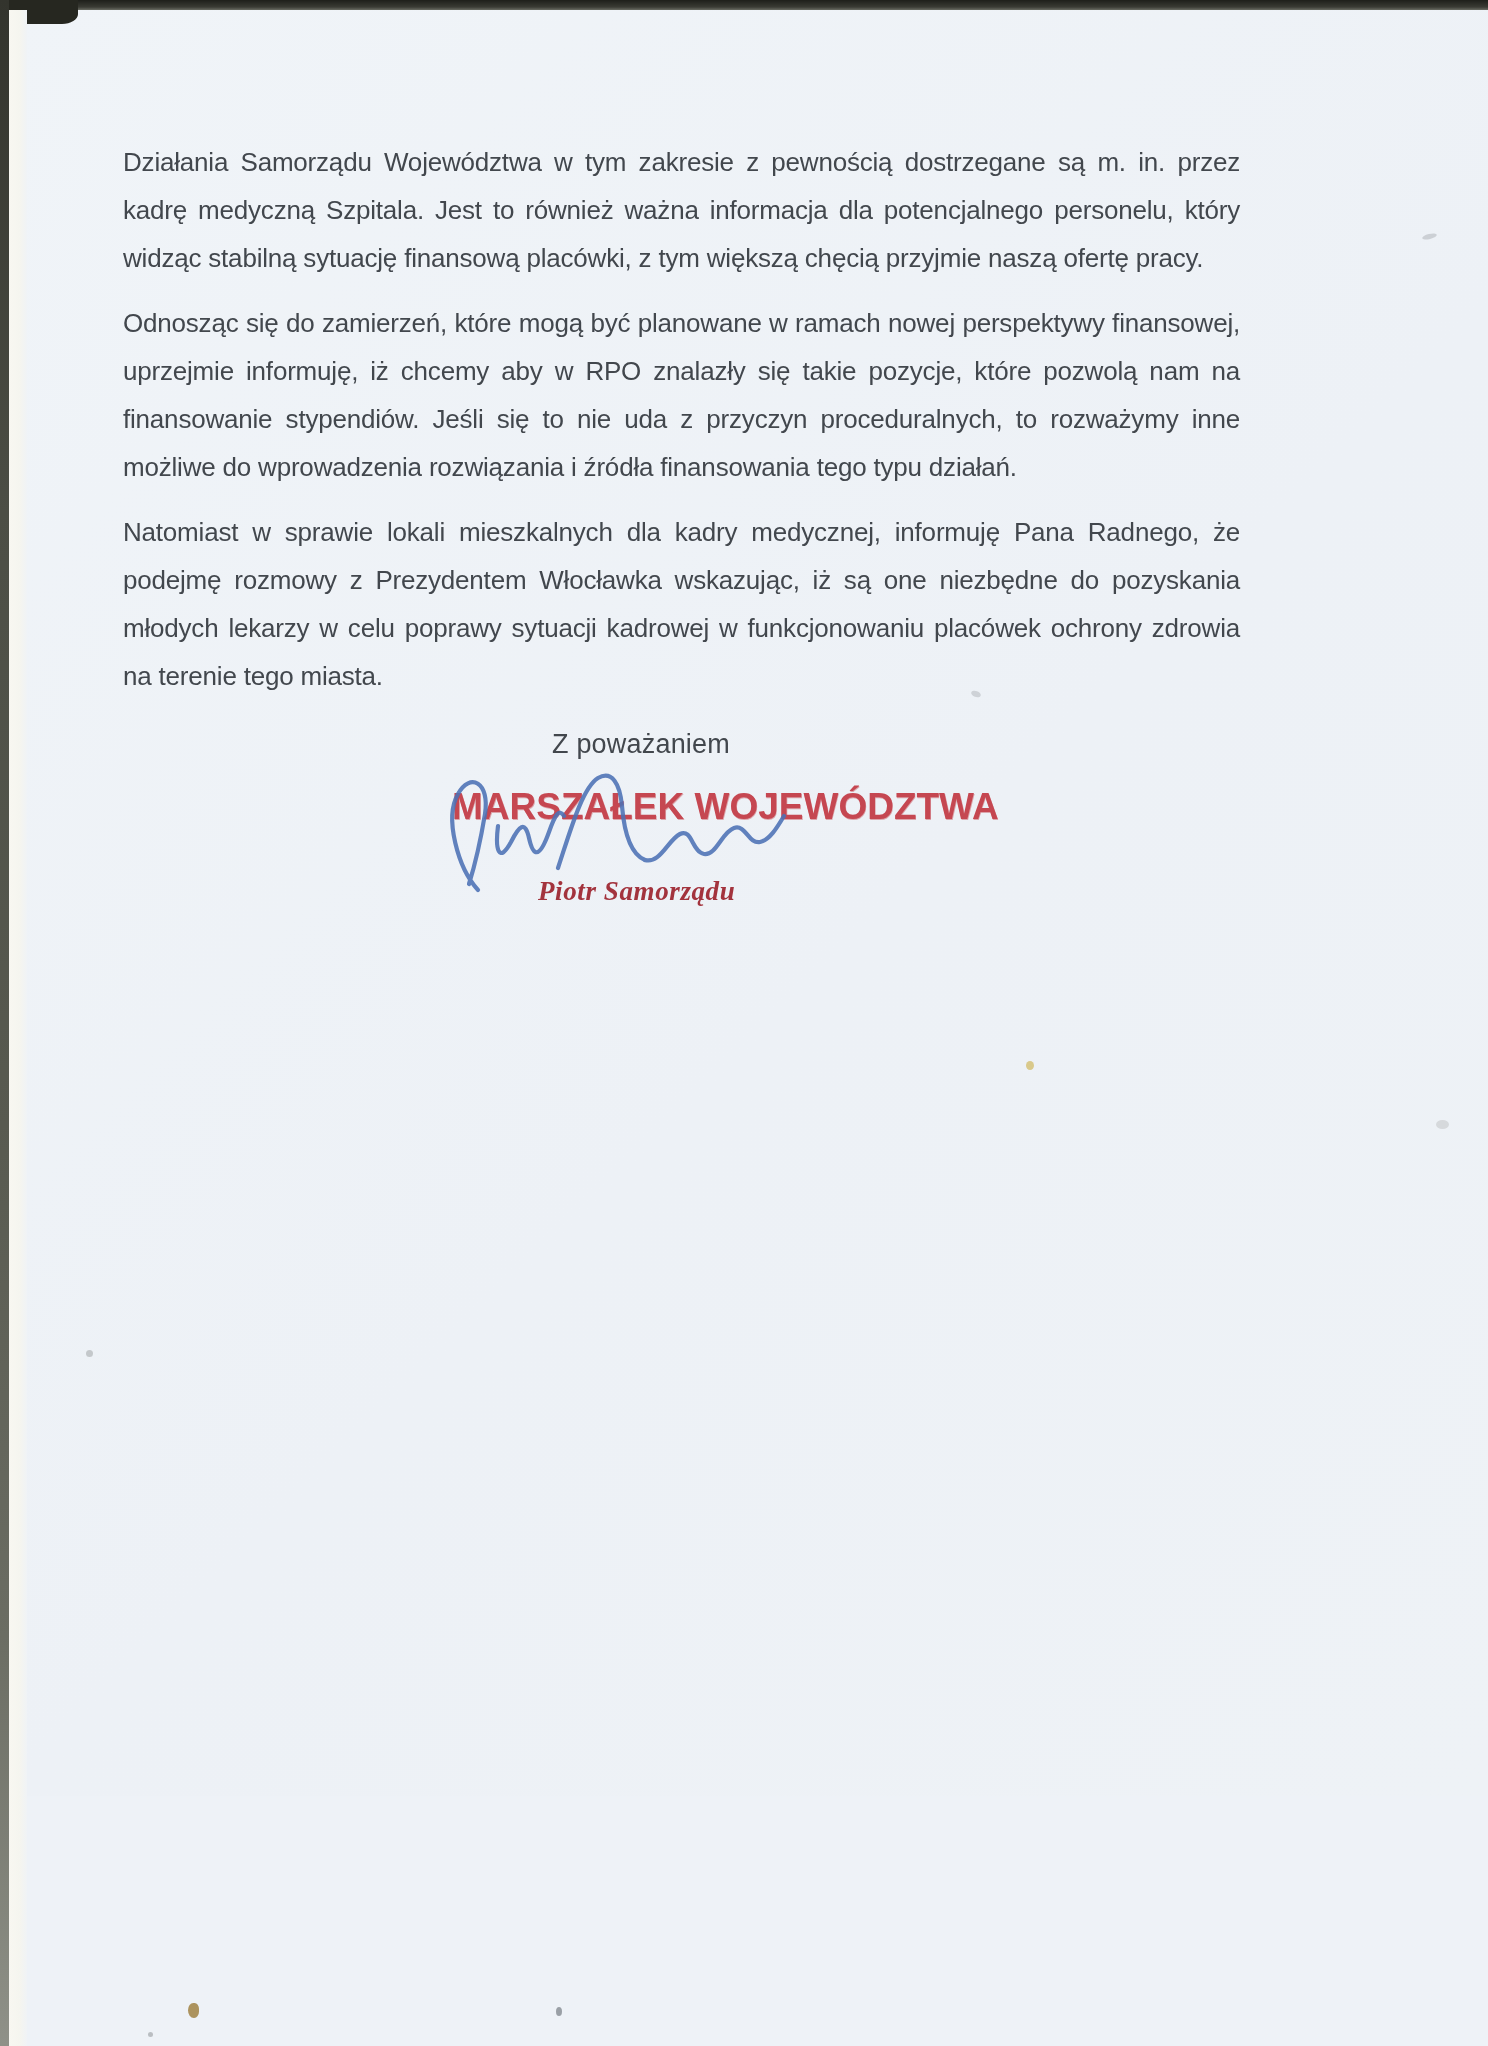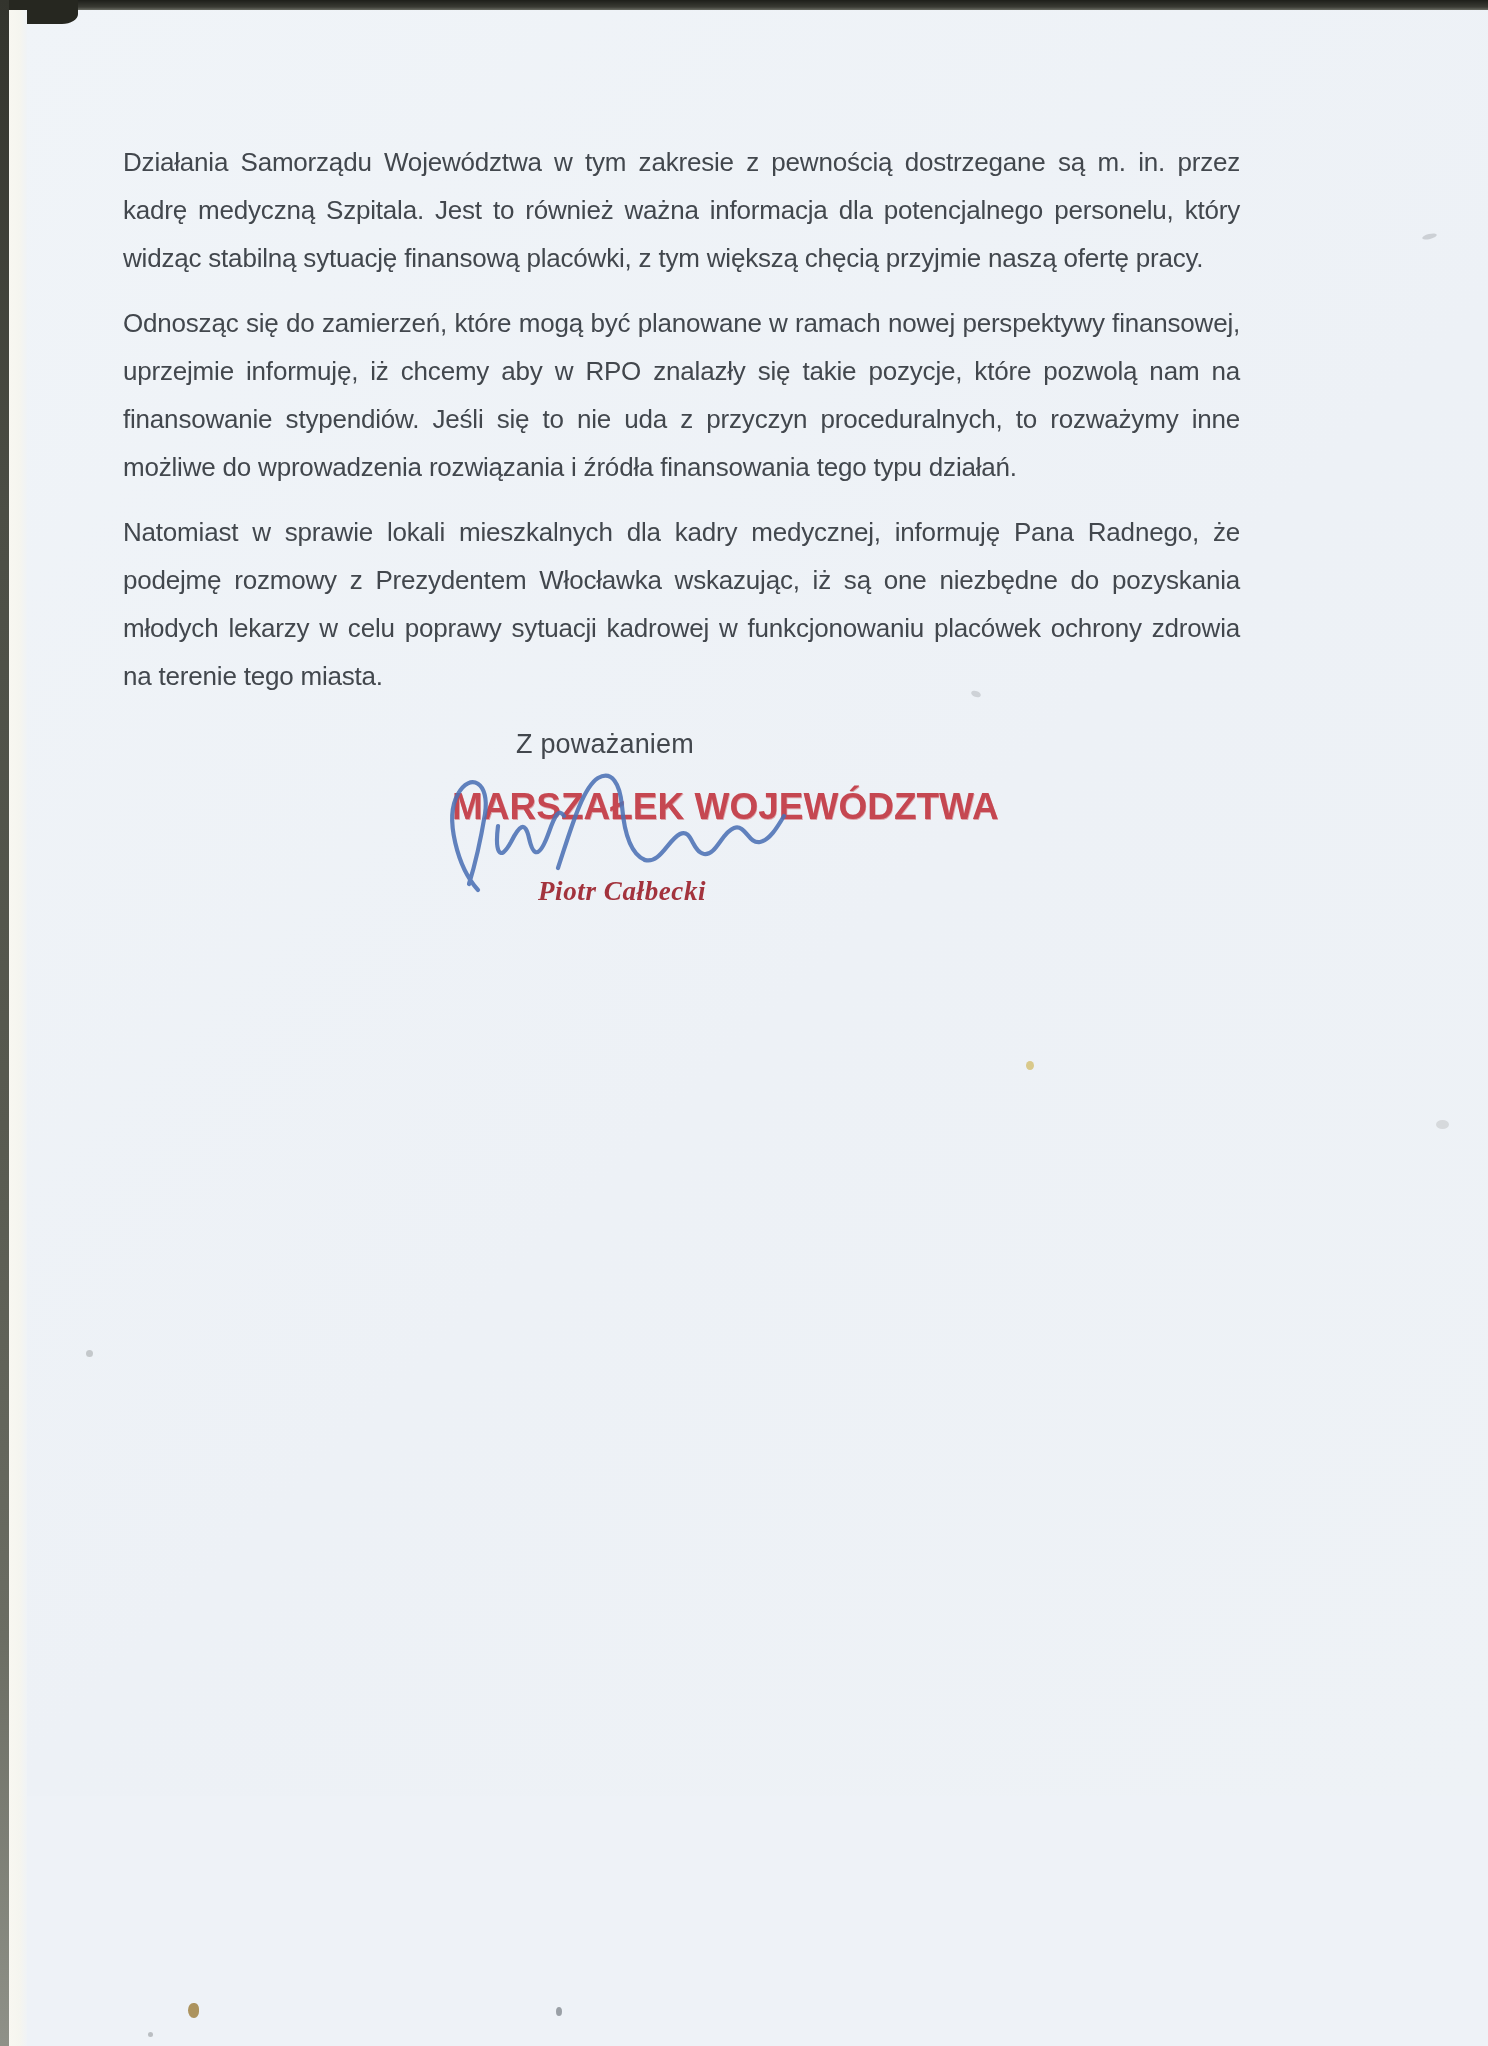--- a/index.html
+++ b/index.html
@@ -43,21 +43,21 @@
     width: 1117px;
     color: #42474d;
     font-size: 26px;
     line-height: 48px;
     letter-spacing: -0.2px;
     text-align: justify;
   }
   .letter-body p { margin: 0 0 17px 0; }
   .closing {
     position: absolute;
-    left: 516px; top: 729px;
+    left: 552px; top: 729px;
     font-size: 27px;
     color: #42474d;
     letter-spacing: 0.2px;
   }
   .stamp-title {
     position: absolute;
     left: 452px; top: 786px;
     font-size: 37px;
     font-weight: 700;
     color: #c33b45;
@@ -114,21 +114,21 @@
 
   <div class="stamp-title">MARSZAŁEK WOJEWÓDZTWA</div>
 
   <svg class="signature-svg" viewBox="0 0 364 132" fill="none" stroke="#4d72b6" stroke-width="4.2" stroke-linecap="round" opacity="0.88">
     <path d="M 40 120 C 20 98, 6 48, 20 24 C 32 2, 52 12, 47 44 C 43 68, 36 98, 31 114"></path>
     <path d="M 60 56 C 57 80, 61 94, 73 72 C 81 56, 87 50, 91 68 C 95 86, 101 90, 111 62 C 117 45, 121 38, 126 46"></path>
     <path d="M 120 98 C 132 62, 144 18, 160 8 C 174 0, 182 14, 184 36 C 186 60, 192 84, 207 90"></path>
     <path d="M 207 90 C 222 94, 230 70, 242 64 C 254 58, 254 82, 266 84 C 278 86, 284 62, 296 58 C 308 54, 310 74, 322 72 C 332 70, 340 56, 346 46"></path>
   </svg>
 
-  <div class="signature-name">Piotr Całbecki</div>
+  <div class="signature-name">Piotr Samorządu</div>
 
   <div>
     <div class="speck spk1"></div>
     <div class="speck spk2"></div>
     <div class="speck spk3"></div>
     <div class="speck spk4"></div>
     <div class="speck spk5"></div>
     <div class="speck spk6"></div>
     <div class="speck spk7"></div>
     <div class="speck spk8"></div>

